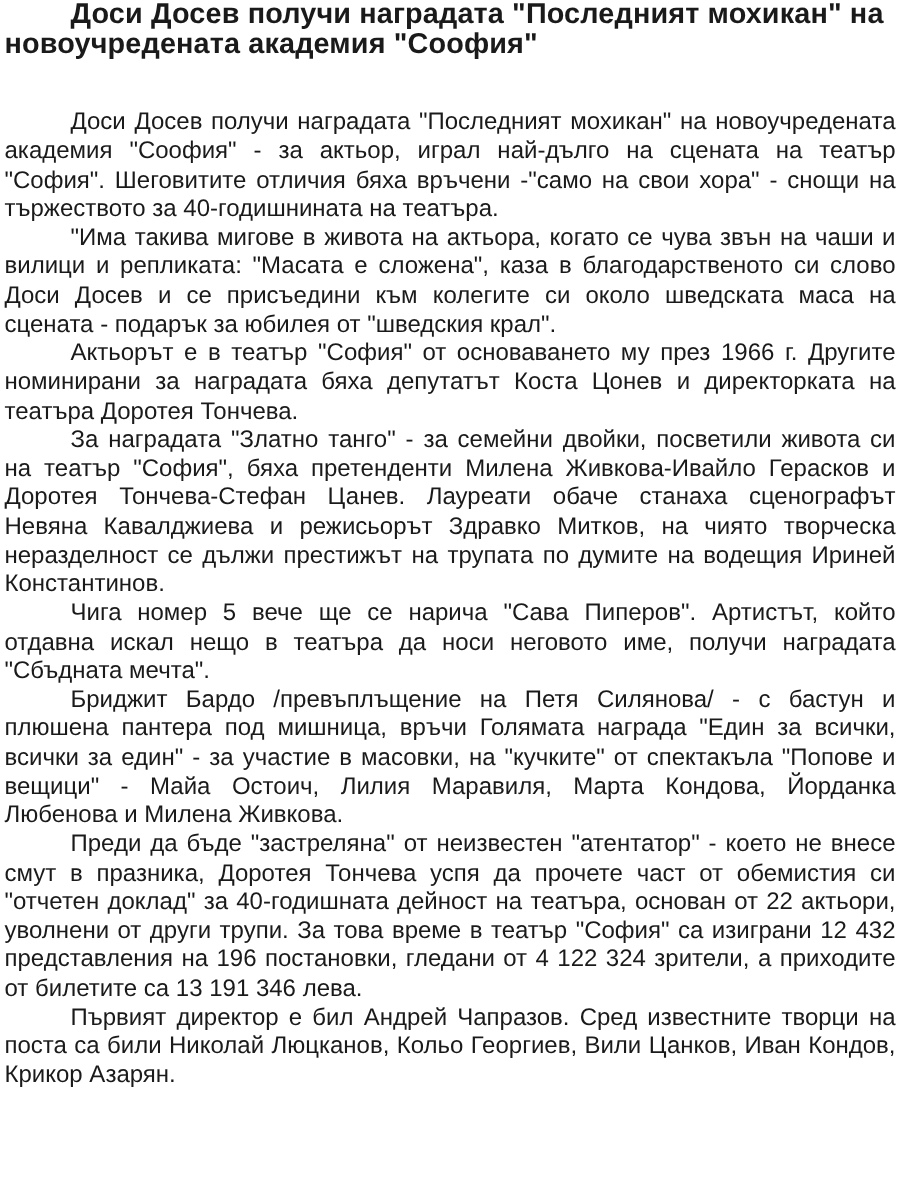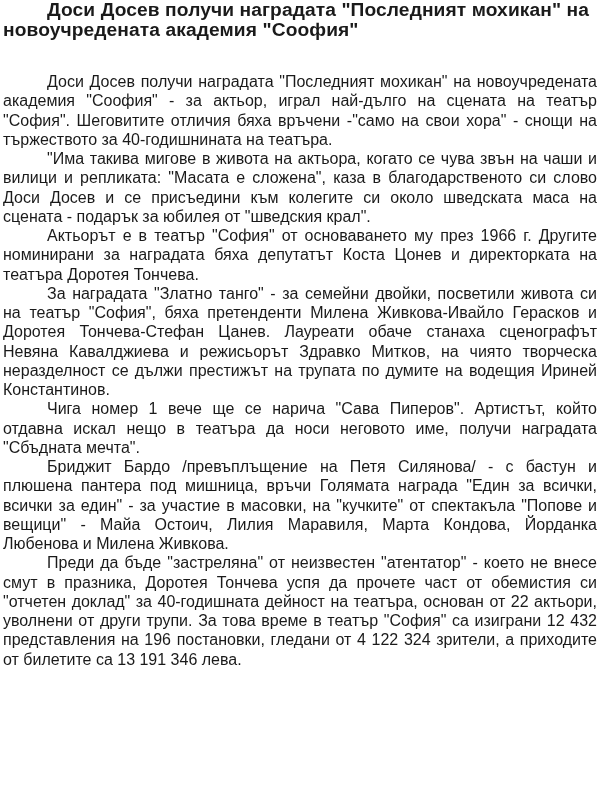--- a/index.html
+++ b/index.html
@@ -26,17 +26,18 @@
 </head>
 <body>
 
 <div class="page">
   <h1 class="title">Доси Досев получи наградата "Последният мохикан" на новоучредената академия "Соофия"</h1>
   <div class="body">
     <p>Доси Досев получи наградата "Последният мохикан" на новоучредената академия "Соофия" - за актьор, играл най-дълго на сцената на театър "София". Шеговитите отличия бяха връчени -"само на свои хора" - снощи на тържеството за 40-годишнината на театъра.</p>
     <p>"Има такива мигове в живота на актьора, когато се чува звън на чаши и вилици и репликата: "Масата е сложена", каза в благодарственото си слово Доси Досев и се присъедини към колегите си около шведската маса на сцената - подарък за юбилея от "шведския крал".</p>
     <p>Актьорът е в театър "София" от основаването му през 1966 г. Другите номинирани за наградата бяха депутатът Коста Цонев и директорката на театъра Доротея Тончева.</p>
     <p>За наградата "Златно танго" - за семейни двойки, посветили живота си на театър "София", бяха претенденти Милена Живкова-Ивайло Герасков и Доротея Тончева-Стефан Цанев. Лауреати обаче станаха сценографът Невяна Кавалджиева и режисьорът Здравко Митков, на чиято творческа неразделност се дължи престижът на трупата по думите на водещия Ириней Константинов.</p>
-    <p>Чига номер 1 вече ще се нарича "Сава Пиперов". Артистът, който отдавна искал нещо в театъра да носи неговото име, получи наградата "Сбъдната мечта".</p>
+    <p>Чига номер 5 вече ще се нарича "Сава Пиперов". Артистът, който отдавна искал нещо в театъра да носи неговото име, получи наградата "Сбъдната мечта".</p>
     <p>Бриджит Бардо /превъплъщение на Петя Силянова/ - с бастун и плюшена пантера под мишница, връчи Голямата награда "Един за всички, всички за един" - за участие в масовки, на "кучките" от спектакъла "Попове и вещици" - Майа Остоич, Лилия Маравиля, Марта Кондова, Йорданка Любенова и Милена Живкова.</p>
     <p>Преди да бъде "застреляна" от неизвестен "атентатор" - което не внесе смут в празника, Доротея Тончева успя да прочете част от обемистия си "отчетен доклад" за 40-годишната дейност на театъра, основан от 22 актьори, уволнени от други трупи. За това време в театър "София" са изиграни 12 432 представления на 196 постановки, гледани от 4 122 324 зрители, а приходите от билетите са 13 191 346 лева.</p>
+    <p>Първият директор е бил Андрей Чапразов. Сред известните творци на поста са били Николай Люцканов, Кольо Георгиев, Вили Цанков, Иван Кондов, Крикор Азарян.</p>
   </div>
 </div>
 
 </body></html>

